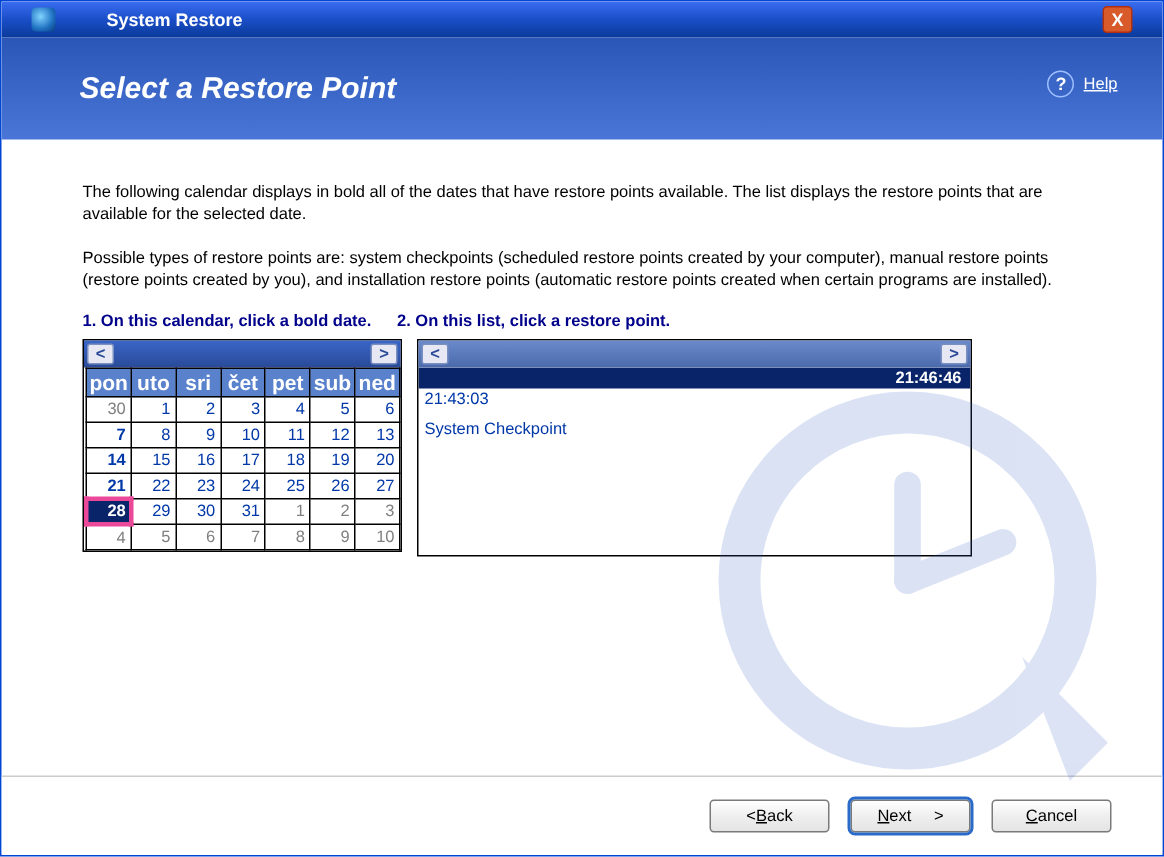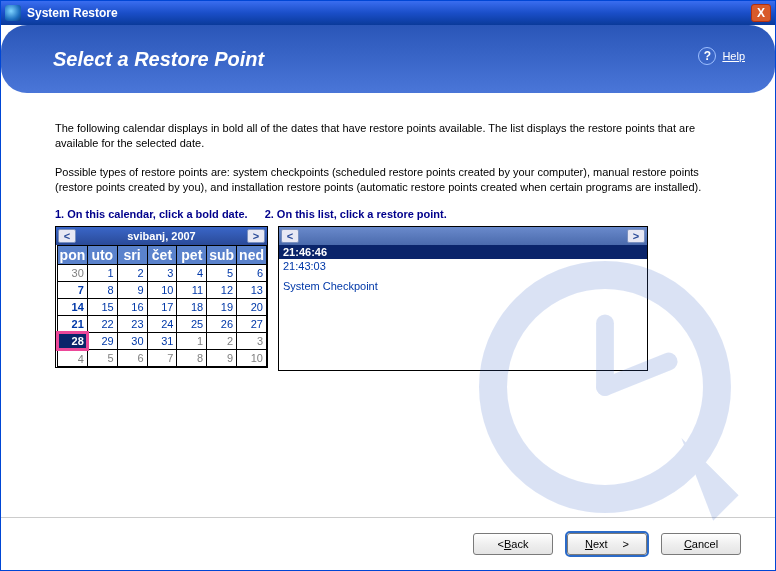--- a/index.html
+++ b/index.html
@@ -13,23 +13,24 @@
     overflow: hidden;
     border: 1px solid #0046d5;
     position: relative;
   }
   .titlebar {
     height: 24px;
     background: linear-gradient(to bottom, #3a6df0 0%, #1a4ec8 50%, #0a3a9a 100%);
     color: #fff;
     display: flex;
     align-items: center;
-    padding: 0 4px;
+    padding: 0 20px;
     font-weight: bold;
     font-size: 12px;
+    gap: 28px;
   }
   .titlebar .app-icon {
     width: 16px; height: 16px;
     background: radial-gradient(circle at 6px 6px,#7fd4ff 0%,#1e70c0 60%,#0a3a80 100%);
     border-radius: 3px;
     margin-right: 6px;
     display:inline-block;
   }
   .titlebar .spacer { flex:1; }
   .close-btn {
@@ -44,21 +45,20 @@
     cursor:default;
   }
   .banner {
     height: 68px;
     background: linear-gradient(to bottom, #2a56b8 0%, #3a66c8 50%, #4a76d8 100%);
     color:#fff;
     display:flex;
     align-items:center;
     padding: 0 40px 0 52px;
     position:relative;
-    border-radius:26px;
   }
   .banner h1 {
     font-family: "Trebuchet MS", Arial, sans-serif;
     font-size: 20px;
     font-weight: bold;
     font-style: italic;
     margin:0;
   }
   .help {
     position:absolute;
@@ -153,20 +153,21 @@
     height:18px;padding:0 2px;
   }
   .rpl-date { flex:1;text-align:center;font-size:11px;}
   .rpl-body { flex:1; overflow:auto; }
   .rp-row {
     display:flex;
     padding:1px 4px;
     font-size:11px;
     gap:8px;
     cursor:default;
+    justify-content:flex-end;
   }
   .rp-row.selected {
     background:#0a246a;
     color:#fff;
     font-weight:bold;
   }
   .rp-row.selected .rp-desc { text-decoration: underline; }
   .rp-time { width:46px; }
   .rp-row:not(.selected){ color:#0038a8;flex-direction:column; }
   
@@ -230,21 +231,20 @@
   <div class="instr">
     <span>1. On this calendar, click a bold date.</span>
     <span>2. On this list, click a restore point.</span>
   </div>
 
   <div class="panels">
 
     <div class="cal">
       <div class="cal-header">
         <div class="navbtn">&lt;</div>
-        <div class="cal-month">svibanj, 2007</div>
         <div class="navbtn">&gt;</div>
       </div>
       <table class="calendar">
         <thead>
             <tr id="cal-dow">
               <th>pon</th>
               <th>uto</th>
               <th>sri</th>
               <th>čet</th>
               <th>pet</th>

